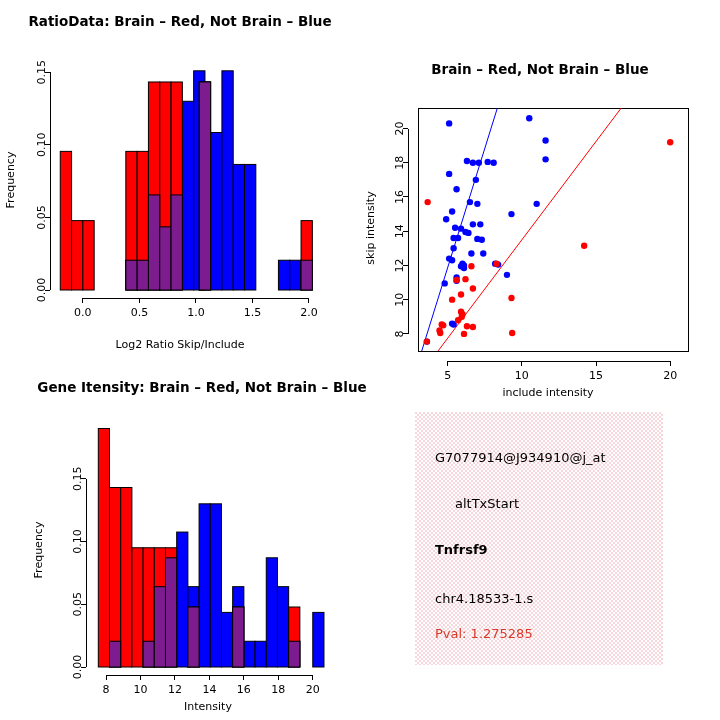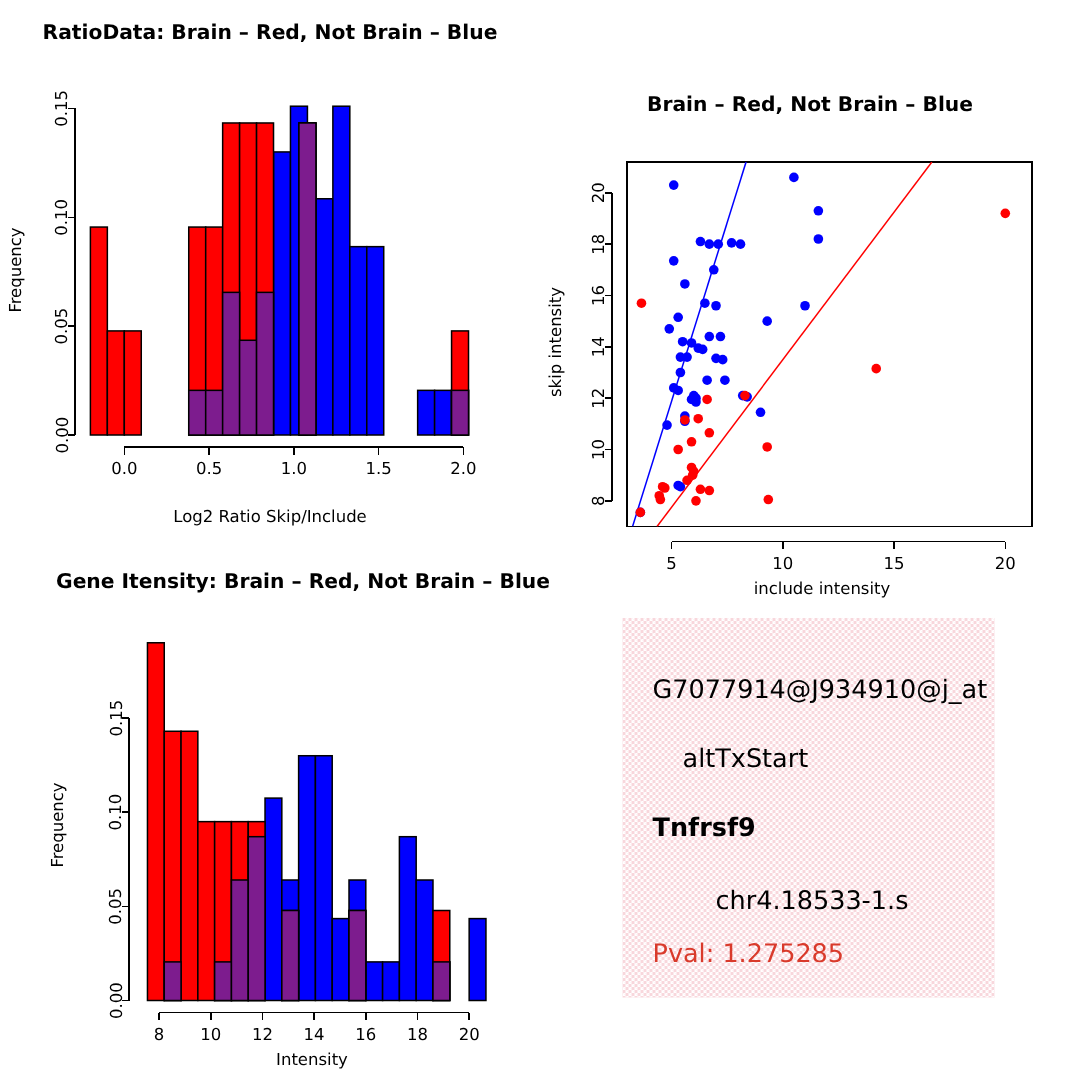--- a/index.html
+++ b/index.html
@@ -39,21 +39,21 @@
     background-color:#f8d7dc;
     background-image:
       linear-gradient(45deg,#ffffff 25%,transparent 25%,transparent 75%,#ffffff 75%),
       linear-gradient(45deg,#ffffff 25%,transparent 25%,transparent 75%,#ffffff 75%);
     background-size:4px 4px;
     background-position:0 0,2px 2px;
   }
   .infoline{
     position:absolute;left:20px;
     font-family:"DejaVu Sans","Liberation Sans",sans-serif;
-    font-size:17px;color:#000;white-space:nowrap;
+    font-size:13px;color:#000;white-space:nowrap;
   }
   .infoline.pval{color:#d93a2b;}
 </style>
 </head>
 <body>
 
 <div id="root">
 
   <div class="panel" id="panel-ratio">
     <svg width="360" height="360" viewBox="0 0 360 360">
@@ -306,18 +306,18 @@
           <text x="284.77372262773724" y="333" text-anchor="middle" class="ticklab">20</text>
         </g>
     </svg>
   </div>
 
   <div class="panel" id="panel-info">
     <div id="infobox">
         <div class="infoline" style="top: 38px; color: rgb(0, 0, 0);">G7077914@J934910@j_at</div>
         <div class="infoline" style="top: 84px; color: rgb(0, 0, 0); padding-left: 20px;">altTxStart</div>
         <div class="infoline" style="top: 130px; color: rgb(0, 0, 0); font-weight: bold;">Tnfrsf9</div>
-        <div class="infoline" style="top: 179px; color: rgb(0, 0, 0); padding-left: 42px;">chr4.18533-1.s</div>
+        <div class="infoline" style="top: 179px; color: rgb(0, 0, 0);">chr4.18533-1.s</div>
         <div class="infoline pval" style="top: 214px; color: rgb(217, 58, 43);">Pval: 1.275285</div>
       </div>
   </div>
 
 </div>
 
 </body></html>

